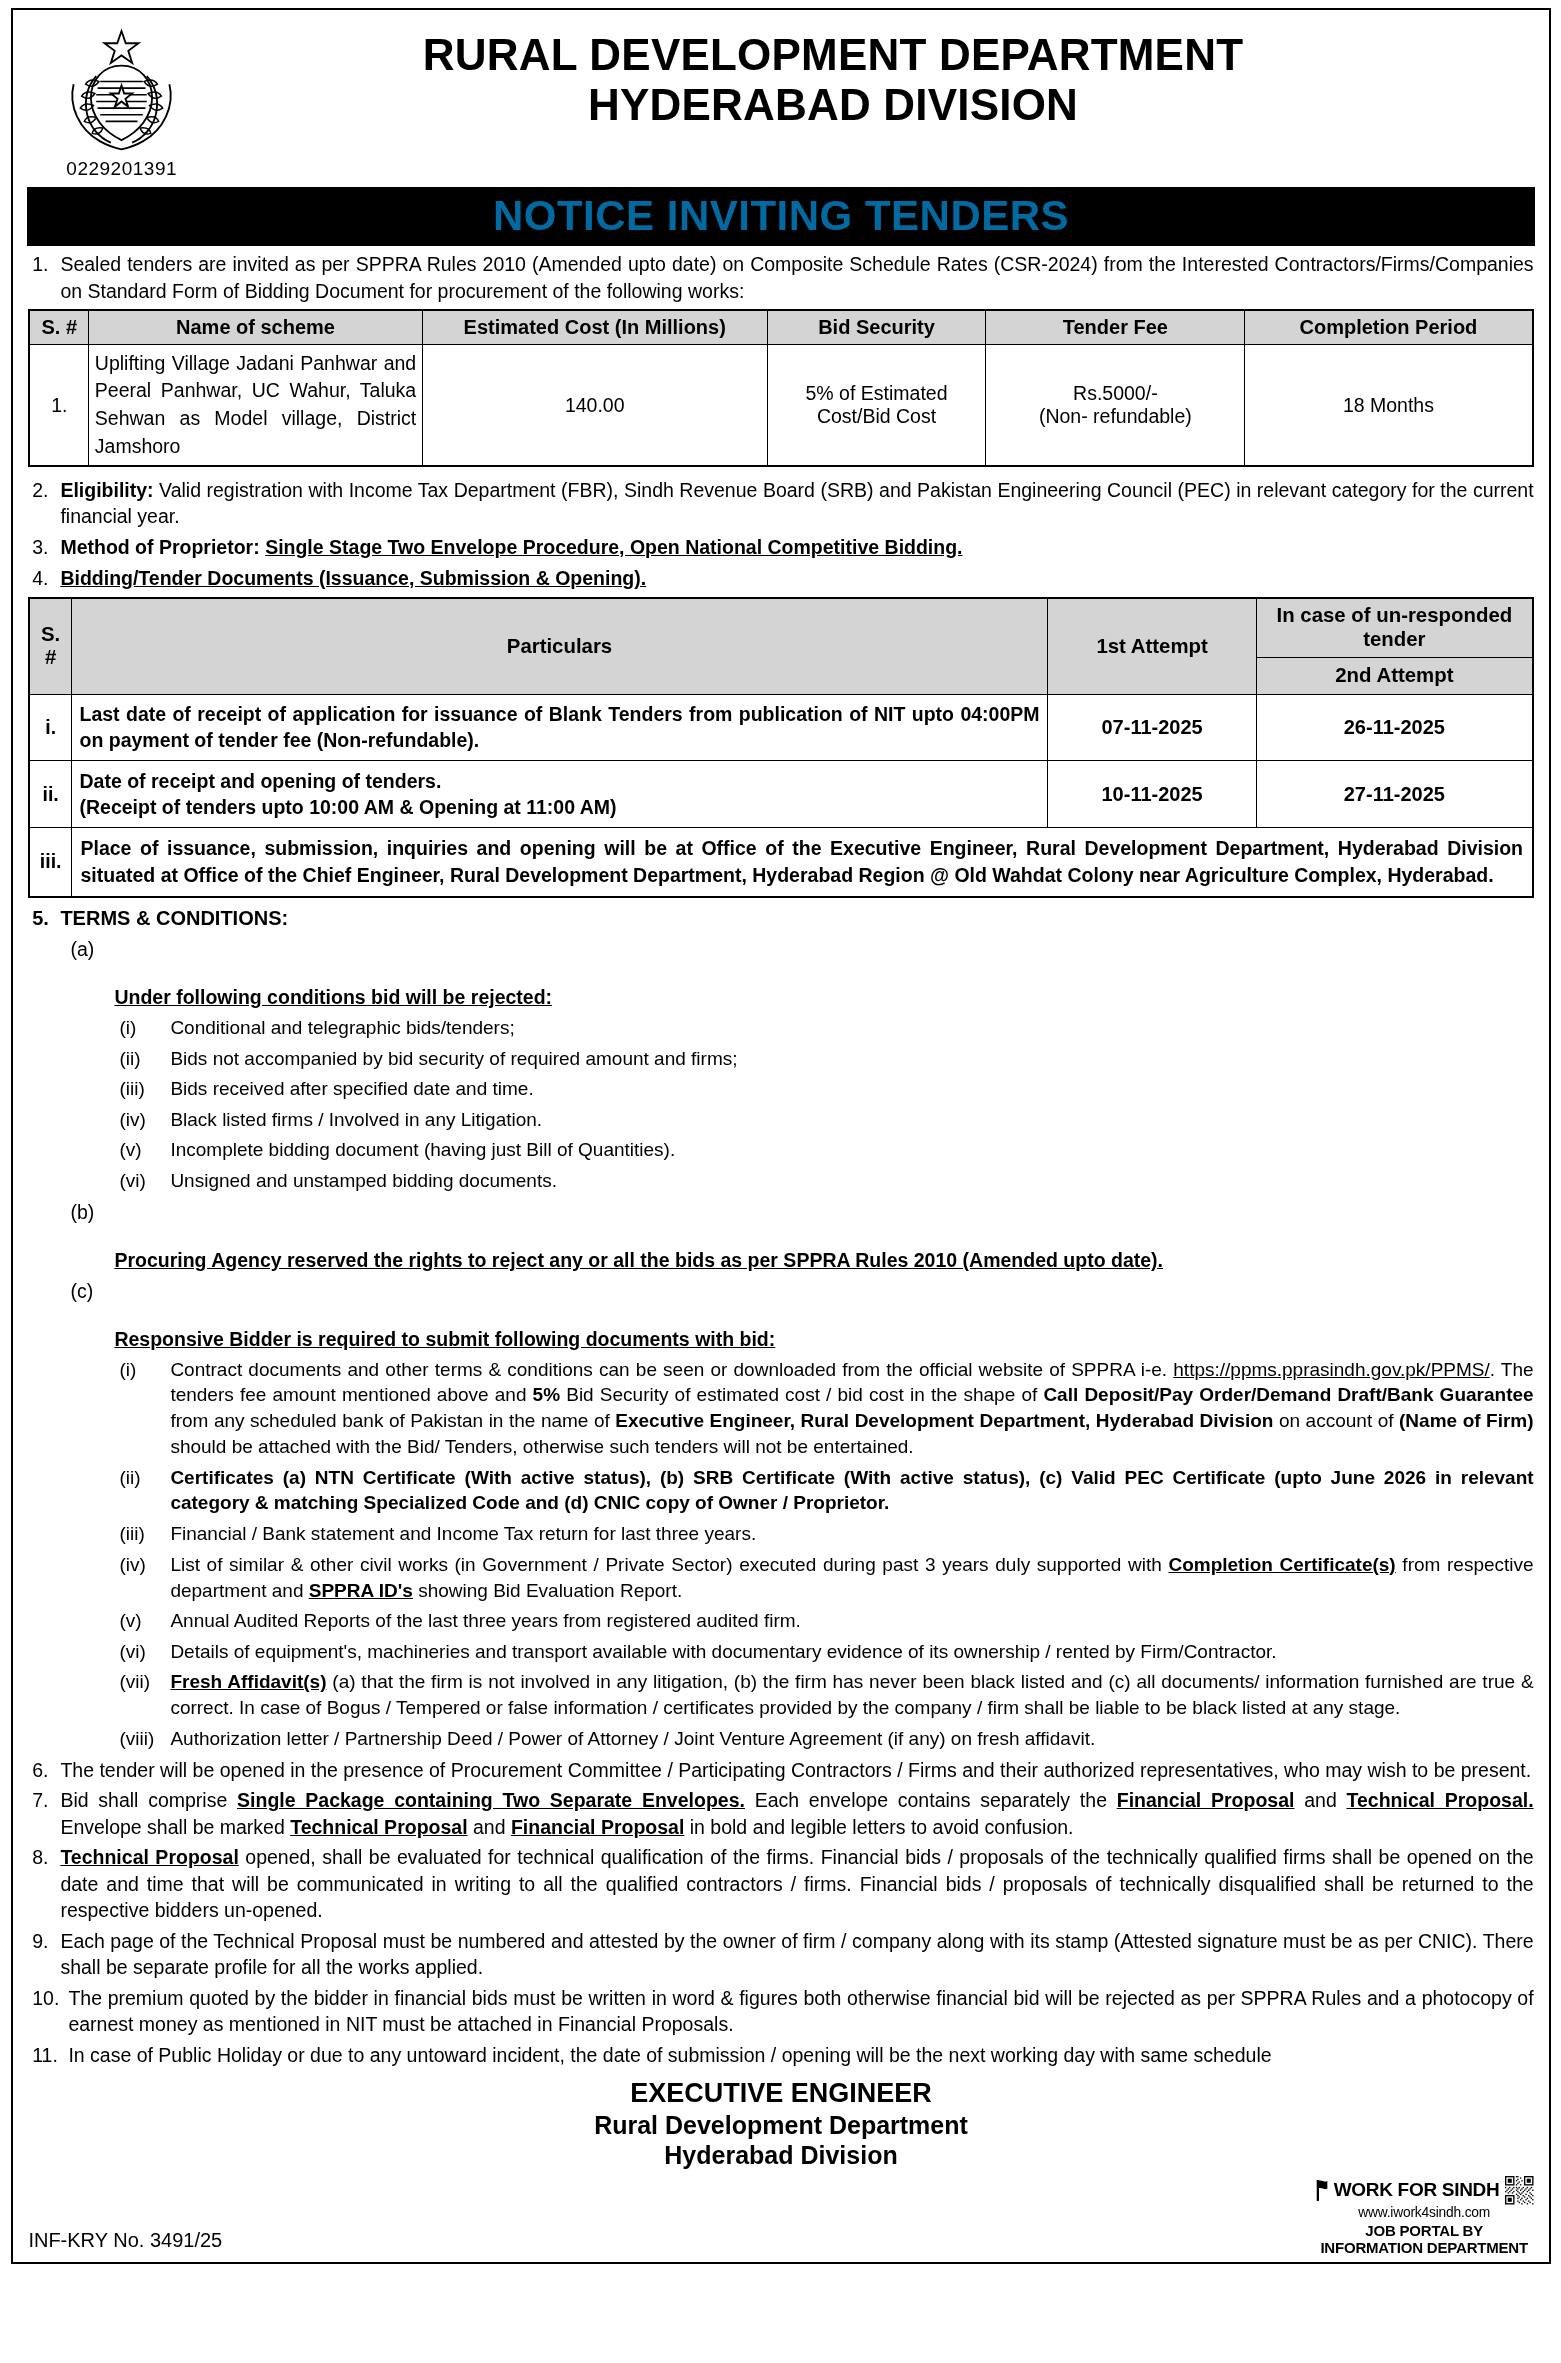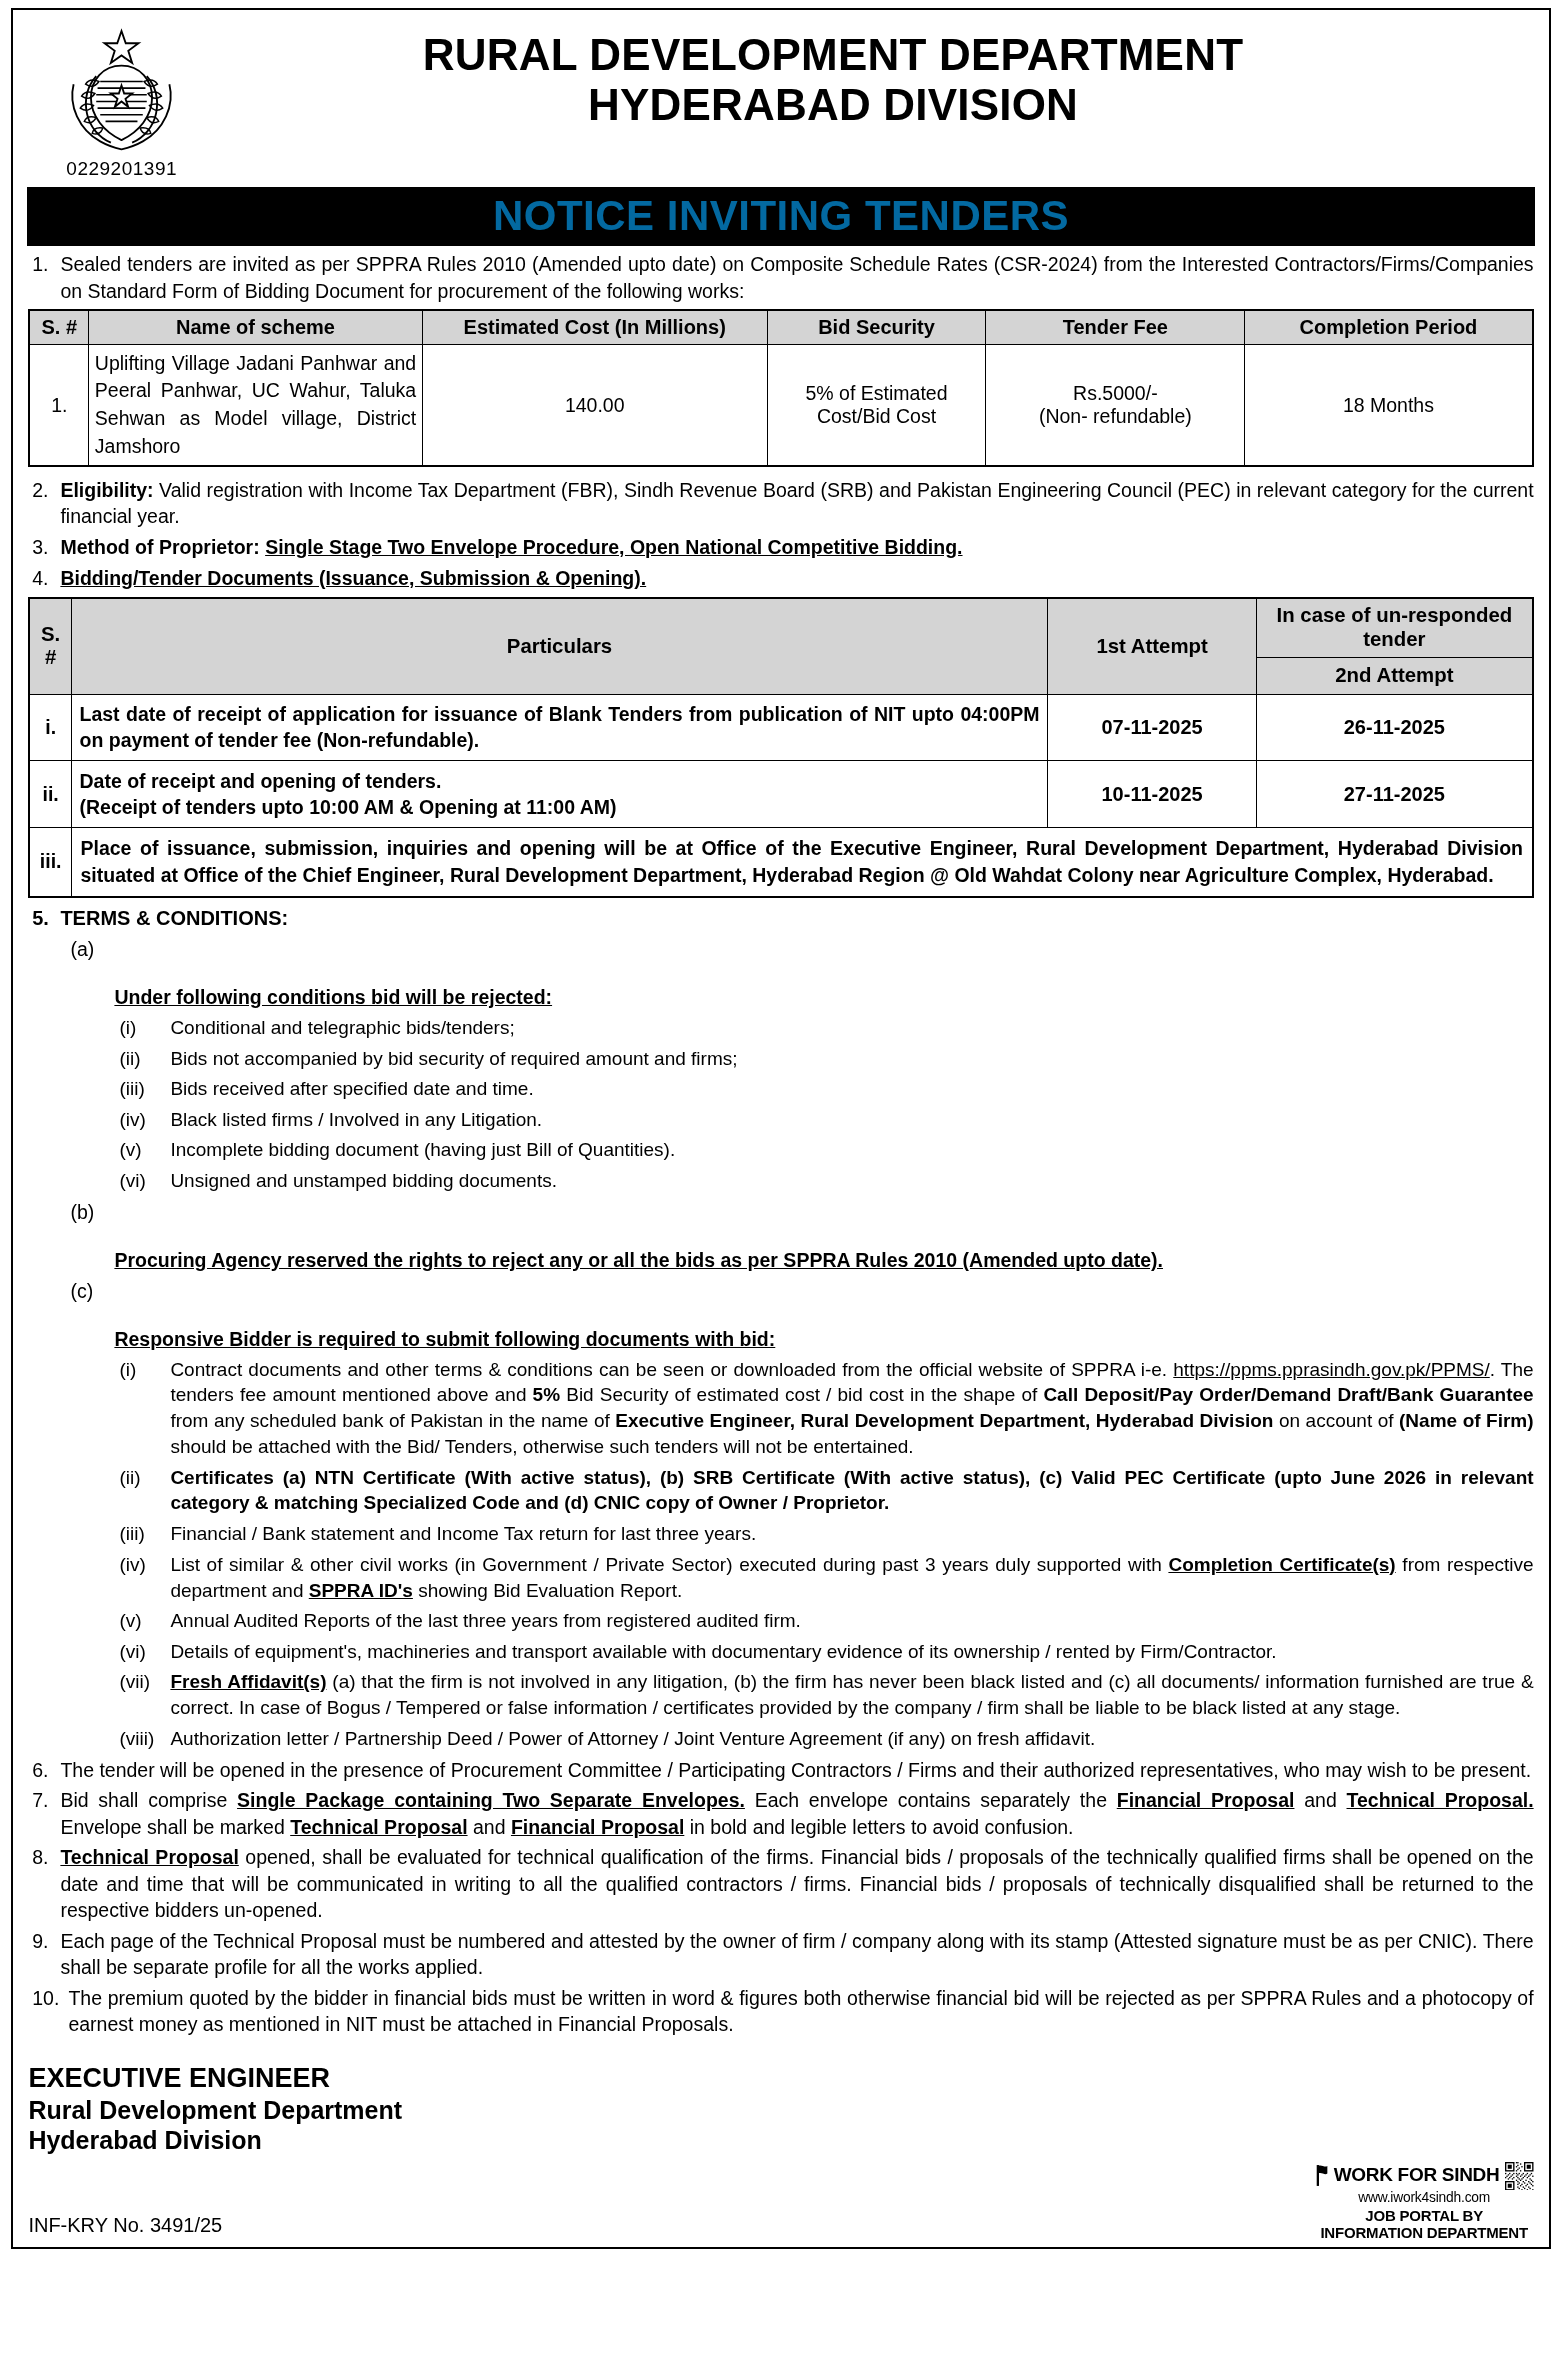--- a/index.html
+++ b/index.html
@@ -176,21 +176,22 @@
   .tc-head {
     font-weight: bold;
     font-size: 20px;
     display: flex;
     margin-bottom: 5.7px;
   }
   .tc-head .n { width: 32px; padding-left: 3.8px; }
 
   
   .signature {
-    margin-top: 25px;
+    text-align: center;
+    margin-top: 9px;
     line-height: 1.22;
   }
   .signature .l1 { font-weight: bold; font-size: 27px; }
   .signature .l2 { font-weight: bold; font-size: 25px; }
   .signature .l3 { font-weight: bold; font-size: 25px; }
 
   .footrow {
     display: flex;
     align-items: flex-end;
     justify-content: space-between;
@@ -467,20 +468,24 @@
     <div class="num-item">
       <span class="n">9.</span>
       <span class="txt">Each page of the Technical Proposal must be numbered and attested by the owner of firm / company along with its stamp (Attested signature must be as per CNIC). There shall be separate profile for all the works applied.</span>
     </div>
 
     <div class="num-item">
       <span class="n n-wide">10.</span>
       <span class="txt">The premium quoted by the bidder in financial bids must be written in word &amp; figures both otherwise financial bid will be rejected as per SPPRA Rules and a photocopy of earnest money as mentioned in NIT must be attached in Financial Proposals.</span>
     </div>
 
+    <div class="num-item nojust">
+      <span class="n n-wide">11.</span>
+      <span class="txt">In case of Public Holiday or due to any untoward incident, the date of submission / opening will be the next working day with same schedule</span>
+    </div>
 
     <div class="signature">
       <div class="l1">EXECUTIVE ENGINEER</div>
       <div class="l2">Rural Development Department</div>
       <div class="l3">Hyderabad Division</div>
     </div>
   </div>
 
   <div class="footrow">
     <div class="inf">INF-KRY No. 3491/25</div>

